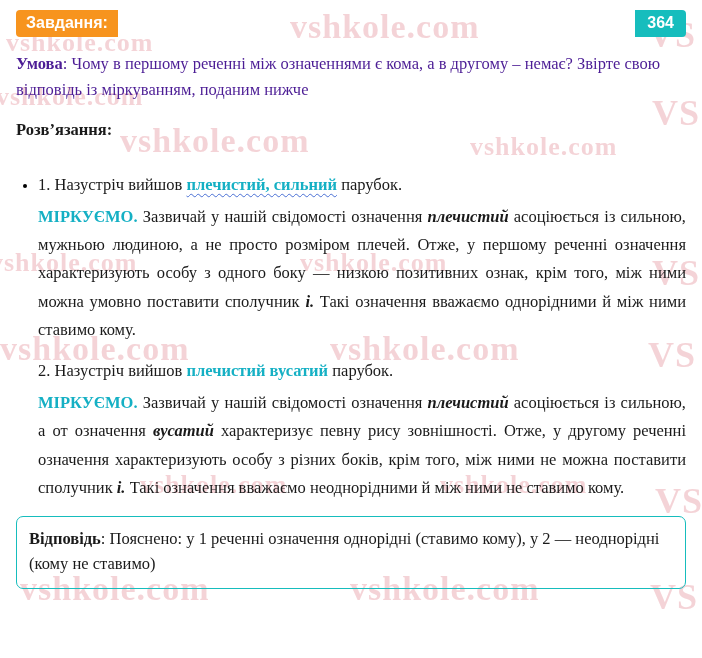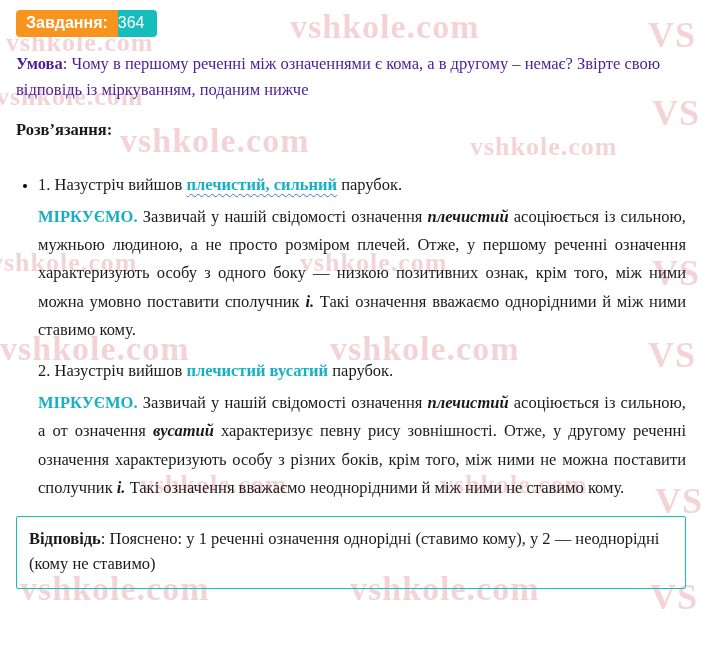--- a/index.html
+++ b/index.html
@@ -43,37 +43,38 @@
     z-index: 10;
     padding: 10px 16px 0 16px;
     box-sizing: border-box;
   }
 
   .task-header {
     display: flex;
     align-items: center;
     gap: 0px;
     margin-bottom: 14px;
+    justify-content: space-between;
   }
   .task-label {
     background: #f7941e;
     color: #ffffff;
     font-family: "Liberation Sans", sans-serif;
     font-weight: 700;
     font-size: 16px;
     padding: 4px 10px 5px 10px;
     border-radius: 4px 0 0 4px;
   }
   .task-number {
     background: #16bdbd;
     color: #ffffff;
     font-family: "Liberation Sans", sans-serif;
-    font-weight: 400;
+    font-weight: 700;
     font-size: 16px;
-    padding: 4px 12px 5px 0;
+    padding: 4px 12px 5px 12px;
     border-radius: 0 4px 4px 0;
   }
 
   .block {
     font-size: 16.5px;
     line-height: 1.55;
     color: #4c1d95;
     margin-bottom: 12px;
   }
   .lbl {
@@ -131,21 +132,21 @@
     text-decoration: underline;
     text-decoration-style: wavy;
     text-decoration-color: #4a6fd4;
     text-underline-offset: 3px;
     text-decoration-thickness: 1px;
   }
 
   .answer-box {
     margin: 14px 16px 0 16px;
     border: 1px solid #16bdbd;
-    border-radius: 2px;
+    border-radius: 7px;
     padding: 10px 12px 11px 12px;
     font-size: 16.5px;
     line-height: 1.5;
     color: #1a1a1a;
     position: relative;
     z-index: 10;
     background: transparent;
   }
   .answer-box .lbl { font-weight: 700; }
 </style>

